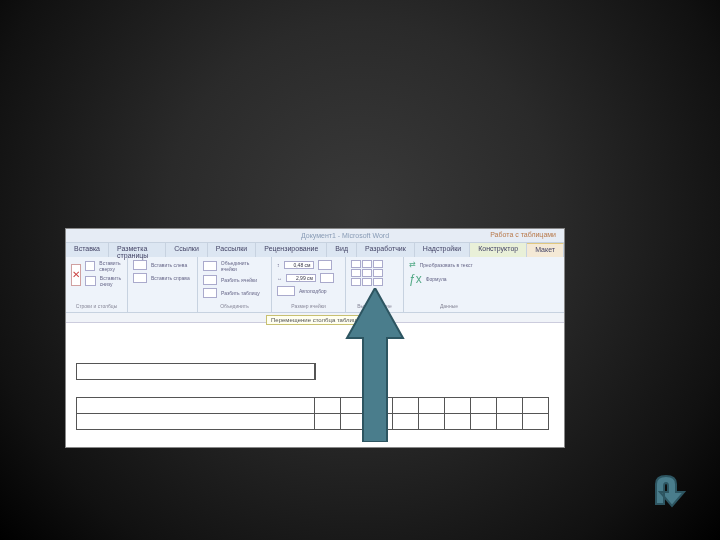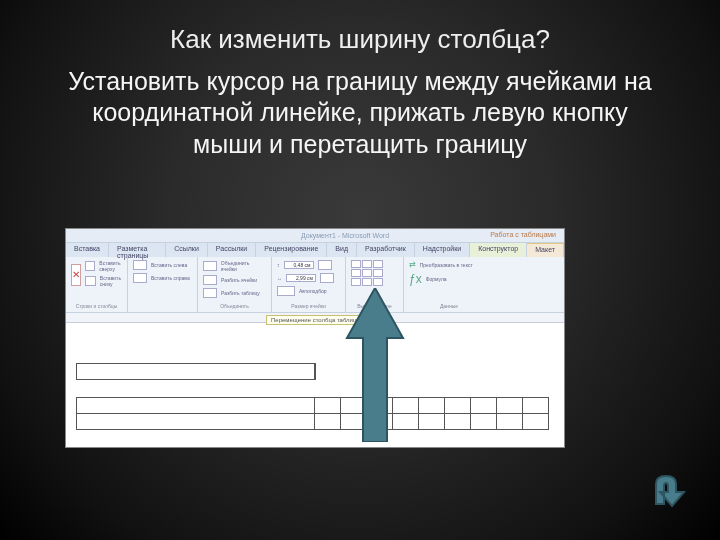--- a/index.html
+++ b/index.html
@@ -86,23 +86,21 @@
   .u-turn {
     position:absolute; right:30px; bottom:30px;
     width:48px; height:40px;
   }
 </style>
 </head>
 <body>
 
 <div class="slide">
 
-  <div class="title">Как изменить ширину столбца?</div>
-
-  <div class="body-text">Установить курсор на границу между ячейками на координатной линейке, прижать левую кнопку мыши и перетащить границу</div>
+
 
   <div class="screenshot">
 
     <div class="ribbon-top">
       <span></span>
       <span class="tt-center">Документ1 - Microsoft Word</span>
       <span class="tt-right">Работа с таблицами</span>
     </div>
 
     <div class="tabs">

